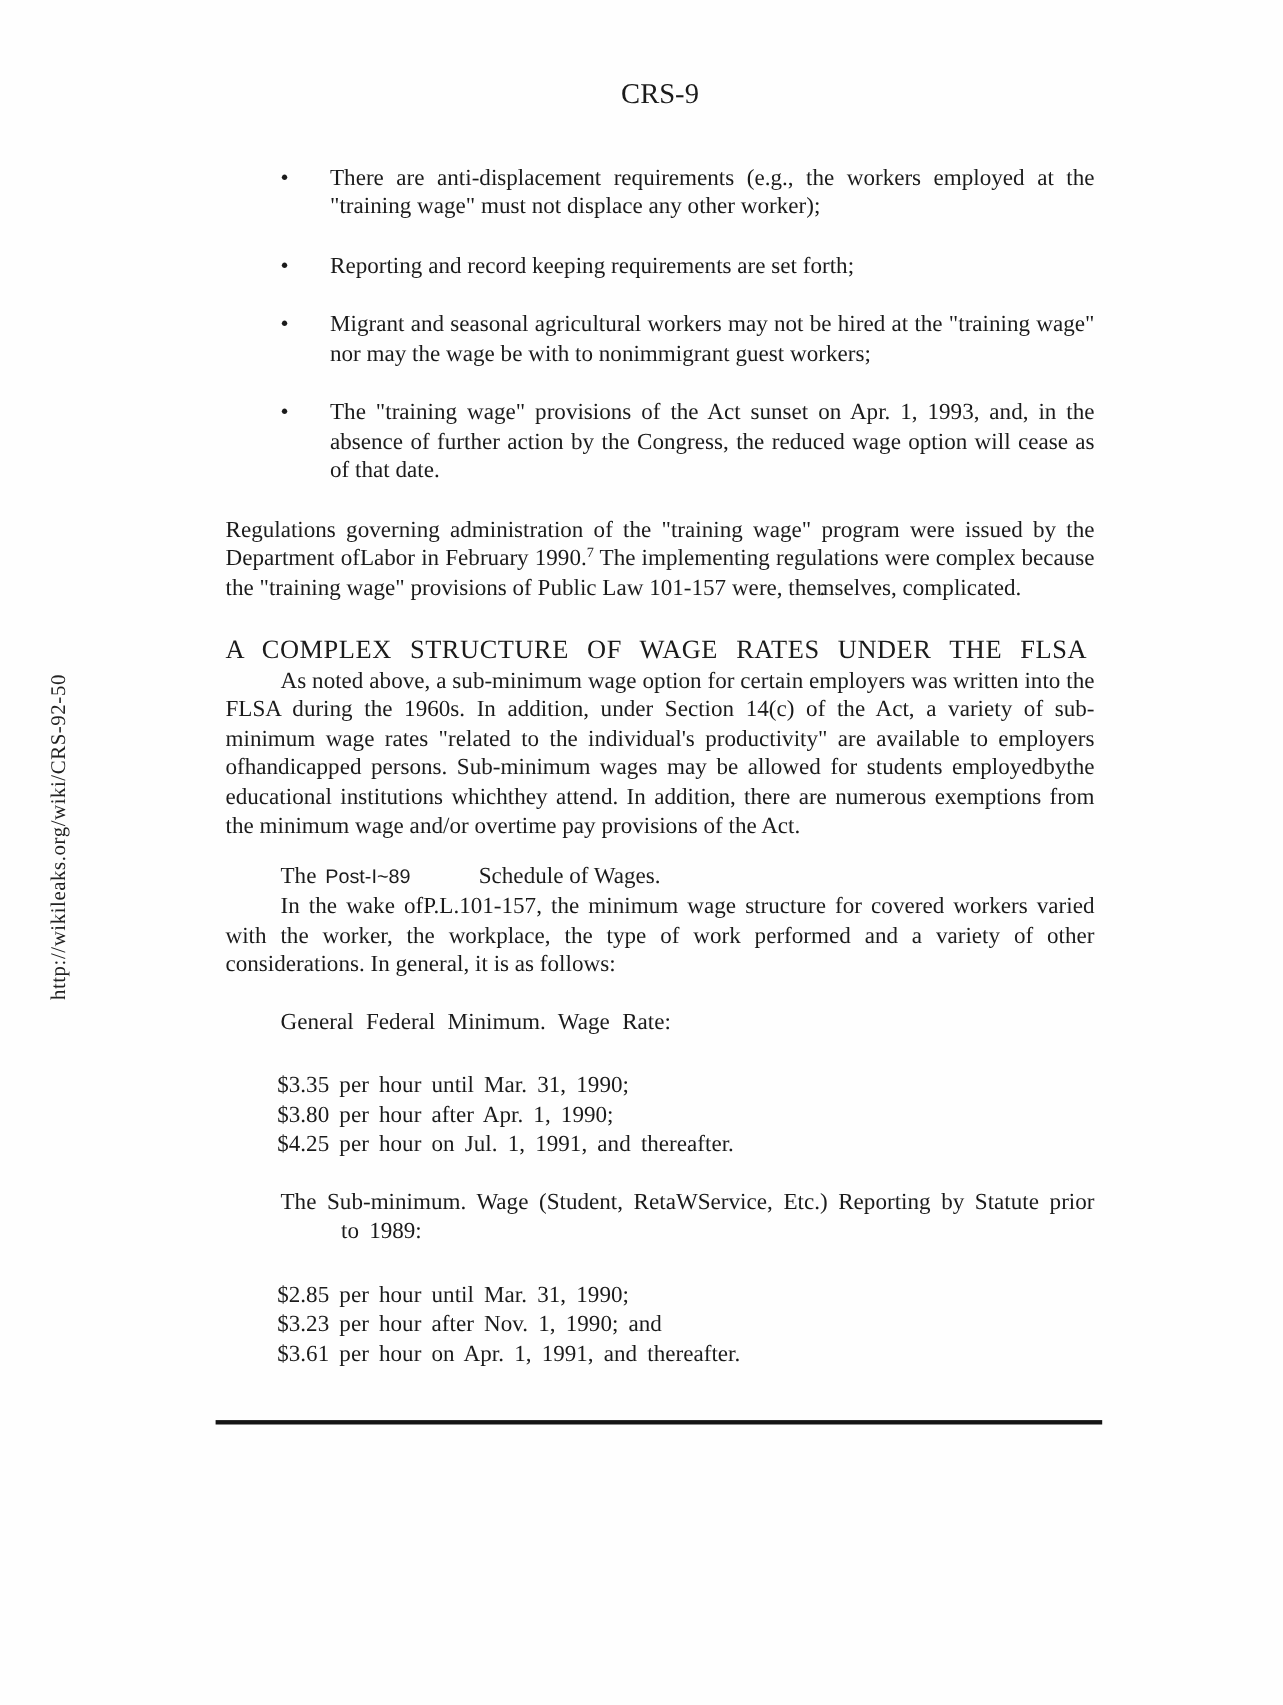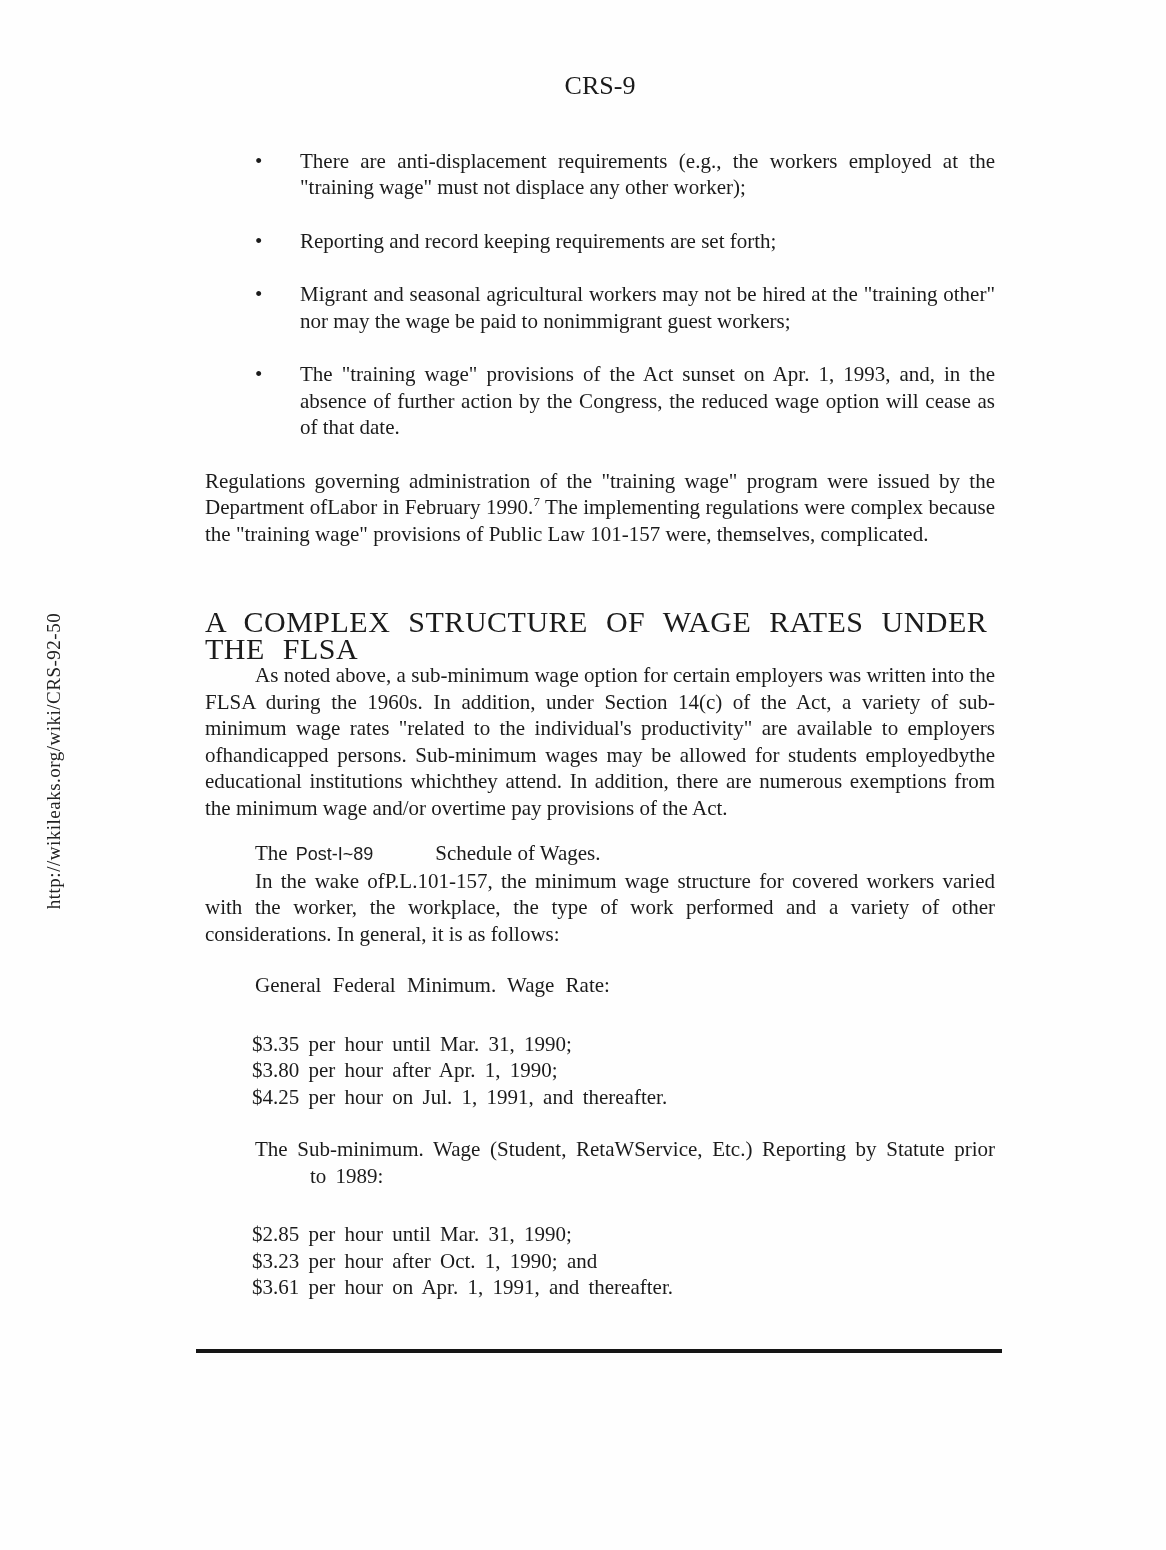--- a/index.html
+++ b/index.html
@@ -49,22 +49,22 @@
     position:absolute;left:50px;top:0;
   }
   p.para{
     margin:0;
     text-align:justify;
   }
   .para-regulations{margin-top:24px;position:relative;}
   .stray-period{position:absolute;left:540px;bottom:0;}
   sup.fn-ref{font-size:13px;line-height:0;vertical-align:super;}
   h2.section-heading{
-    margin:62px 0 0 0;
-    font-size:30px;
+    margin:31px 0 0 0;
+    font-size:24px;
     font-weight:normal;
     letter-spacing:0.5px;
     word-spacing:10px;
   }
   .para-overview{margin-top:24px;text-indent:50px;}
   .schedule-line{
     margin-top:19px;
     padding-left:50px;
   }
   .schedule-line .small-garble{
@@ -117,21 +117,21 @@
       <li>
         <span class="marker">•</span>
         <span>There are anti-displacement requirements (e.g., the workers employed at the "training wage" must not displace any other worker);</span>
       </li>
       <li>
         <span class="marker">•</span>
         <span>Reporting and record keeping requirements are set forth;</span>
       </li>
       <li>
         <span class="marker">•</span>
-        <span>Migrant and seasonal agricultural workers may not be hired at the "training other" nor may the wage be paid to nonimmigrant guest workers;</span>
+        <span>Migrant and seasonal agricultural workers may not be hired at the "training wage" nor may the wage be with to nonimmigrant guest workers;</span>
       </li>
       <li>
         <span class="marker">•</span>
         <span>The "training wage" provisions of the Act sunset on Apr. 1, 1993, and, in the absence of further action by the Congress, the reduced wage option will cease as of that date.</span>
       </li>
     </ul>
 
     <p class="para para-regulations">
       <span>Regulations governing administration of the "training wage" program were issued by the Department ofLabor in February 1990.</span><sup class="fn-ref">7</sup><span> The implementing regulations were complex because the "training wage" provisions of Public Law 101-157 were, themselves, complicated.</span>
       <span class="stray-period">.</span>
@@ -152,21 +152,21 @@
     <div class="rate-list">
       <div>$3.35 per hour until Mar. 31, 1990;</div>
       <div>$3.80 per hour after Apr. 1, 1990;</div>
       <div>$4.25 per hour on Jul. 1, 1991, and thereafter.</div>
     </div>
 
     <div class="submin-heading">The Sub-minimum. Wage (Student, RetaWService, Etc.) Reporting by Statute prior to 1989:</div>
 
     <div class="rate-list">
       <div>$2.85 per hour until Mar. 31, 1990;</div>
-      <div>$3.23 per hour after Oct. 1, 1990; and</div>
+      <div>$3.23 per hour after Nov. 1, 1990; and</div>
       <div>$3.61 per hour on Apr. 1, 1991, and thereafter.</div>
     </div>
 
     <hr class="footnote-rule">
 
 
   </div>
 </div>
 
 </body></html>

